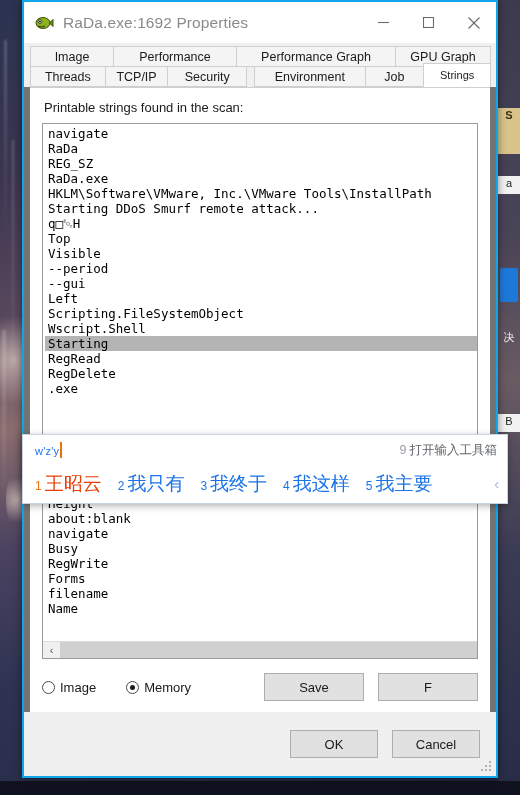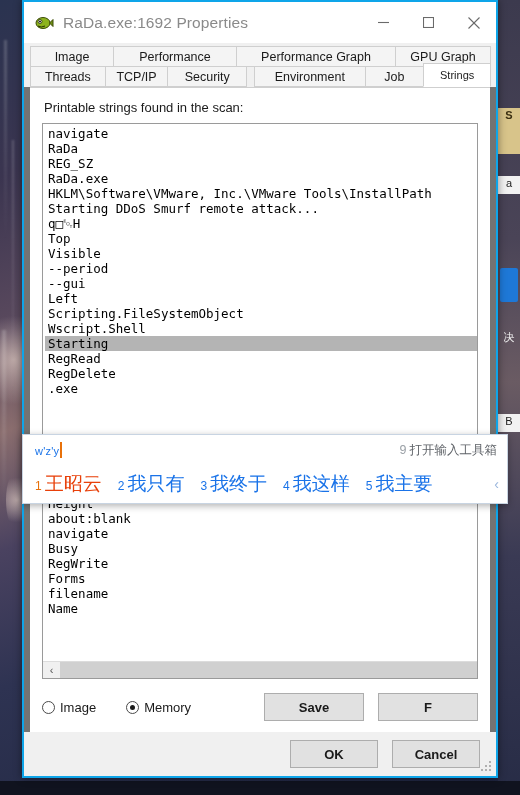--- a/index.html
+++ b/index.html
@@ -190,29 +190,29 @@
     content: ""; position: absolute;
     left: 3px; top: 3px; width: 5px; height: 5px;
     border-radius: 50%; background: #1a1a1a;
   }
   .radio-label { font-size: 13px; color: #1a1a1a; }
   .btn {
     background: #e1e1e1;
     border: 1px solid #adadad;
     font-size: 13px; color: #1a1a1a;
     height: 28px;
-    display: flex; align-items: center; justify-content: center; font-weight: bold;
+    display: flex; align-items: center; justify-content: center;
   }
   #save-btn { width: 100px; margin-left: auto; }
   #find-btn { width: 100px; margin-left: 14px; }
 
   
   #footer {
     flex: 0 0 auto;
-    height: 44px;
+    height: 64px;
     background: #f0f0f0;
     display: flex; align-items: center; justify-content: flex-end;
     padding-right: 16px;
     position: relative;
   }
   #ok-btn, #cancel-btn { width: 88px; height: 28px; }
   #cancel-btn { margin-left: 14px; }
   #grip {
     position: absolute; right: 3px; bottom: 3px;
     width: 12px; height: 12px;

